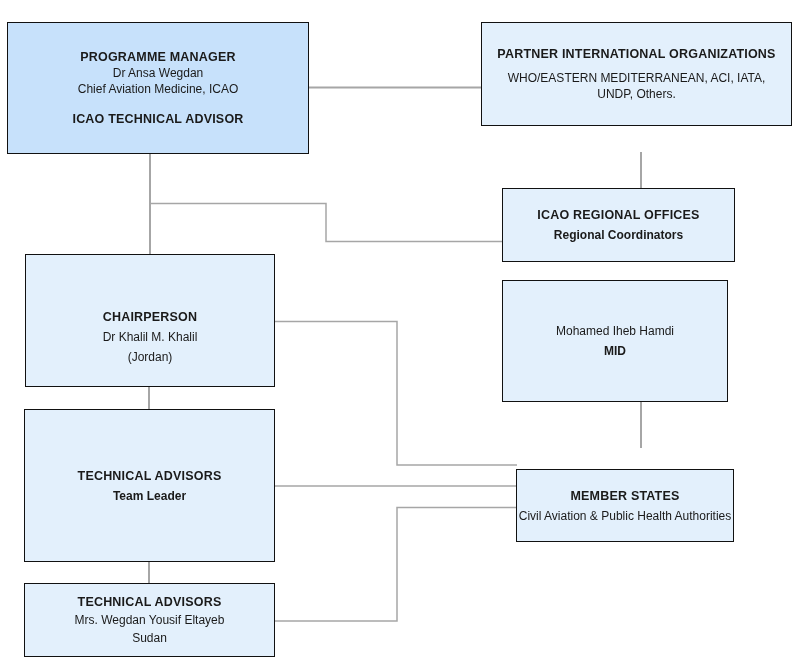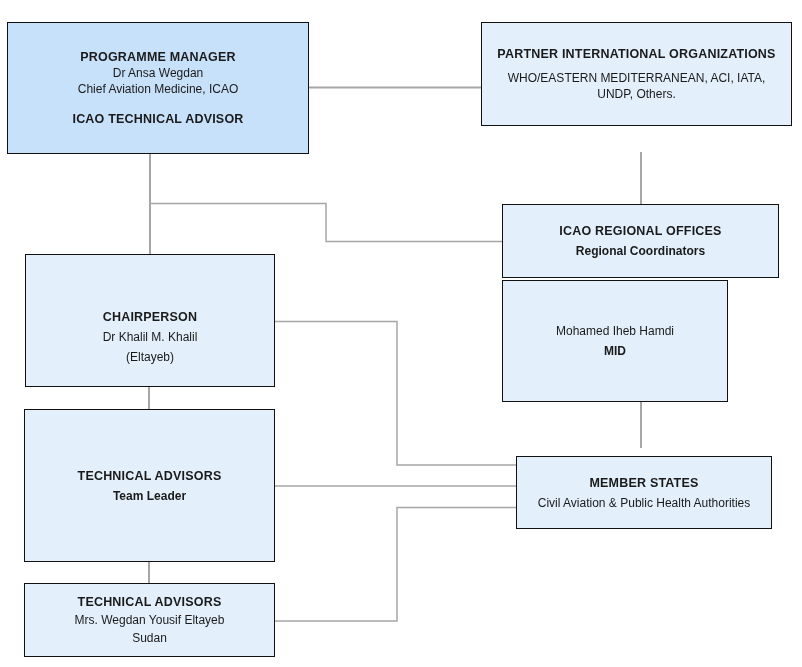--- a/index.html
+++ b/index.html
@@ -41,43 +41,43 @@
   <div class="t">ICAO TECHNICAL ADVISOR</div>
 </div>
 
 <div class="box" style="left:481px; top:22px; width:311px; height:104px;">
   <div class="t">PARTNER INTERNATIONAL ORGANIZATIONS</div>
   <div class="gap-sm"></div>
   <div>WHO/EASTERN MEDITERRANEAN, ACI, IATA,</div>
   <div>UNDP, Others.</div>
 </div>
 
-<div class="box" style="left:502px; top:204px; width:277px; height:74px;">
+<div class="box" style="left:502px; top:188px; width:233px; height:74px;">
   <div class="t" style="margin-bottom:4px;">ICAO REGIONAL OFFICES</div>
   <div class="b">Regional Coordinators</div>
 </div>
 
 <div class="box" style="left:502px; top:280px; width:226px; height:122px;">
   <div style="margin-bottom:4px;">Mohamed Iheb Hamdi</div>
   <div class="b">MID</div>
 </div>
 
 <div class="box" style="left:25px; top:254px; width:250px; height:133px;">
   <div class="t" style="margin-bottom:4px;margin-top:32px;">CHAIRPERSON</div>
   <div style="margin-bottom:4px;">Dr Khalil M. Khalil</div>
-  <div>(Eltayeb)</div>
+  <div>(Jordan)</div>
 </div>
 
 <div class="box" style="left:24px; top:409px; width:251px; height:153px;">
   <div class="t" style="margin-bottom:4px;">TECHNICAL ADVISORS</div>
   <div class="b">Team Leader</div>
 </div>
 
 <div class="box" style="left:24px; top:583px; width:251px; height:74px;">
   <div class="t" style="margin-bottom:2px;">TECHNICAL ADVISORS</div>
   <div style="margin-bottom:2px;">Mrs. Wegdan Yousif Eltayeb</div>
   <div>Sudan</div>
 </div>
 
-<div class="box" style="left:516px; top:456px; width:256px; height:73px;">
+<div class="box" style="left:516px; top:469px; width:218px; height:73px;">
   <div class="t" style="margin-bottom:4px;">MEMBER STATES</div>
   <div>Civil Aviation &amp; Public Health Authorities</div>
 </div>
 
 </body></html>

